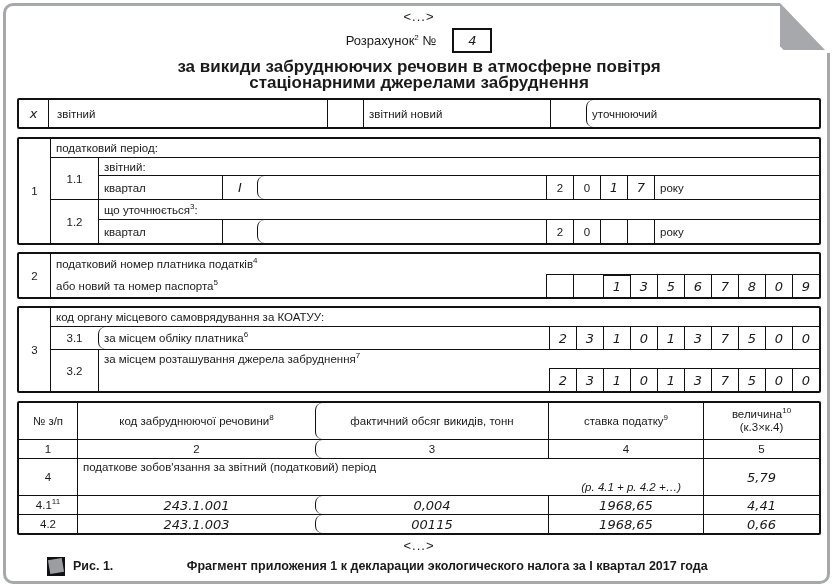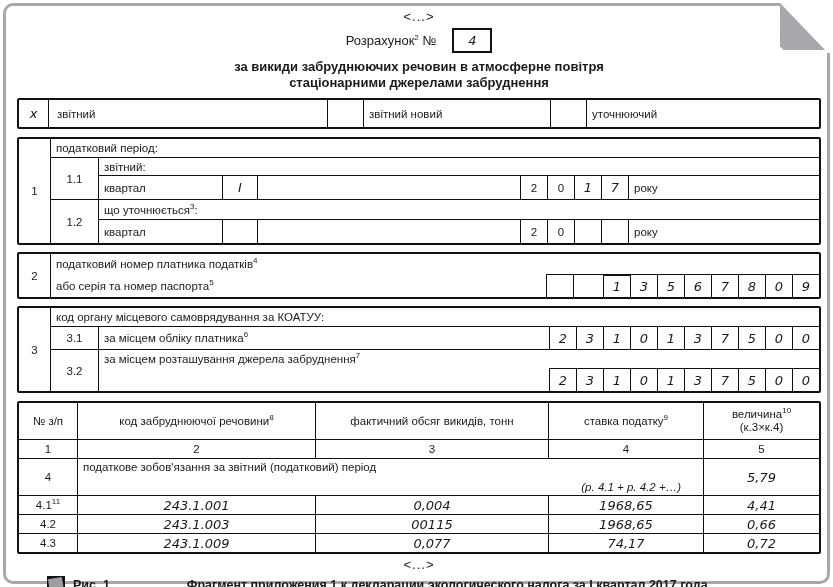--- a/index.html
+++ b/index.html
@@ -17,21 +17,21 @@
   .fold { position:absolute; top:-3px; right:2px;  width:45px; height:47px; background:#a6a8ab;
           clip-path:polygon(0 0,100% 100%,8% 100%,0 92%); }
   .content { position:absolute; left:11px; top:4px; width:804px; }
 
   .c { text-align:center; }
   .ellipsis { font-size:13px; letter-spacing:1px; line-height:14px; }
   .calcline { display:flex; justify-content:center; align-items:center; gap:16px; margin-top:3px; height:27px; }
   .calcline .lbl { font-size:13px; }
   .calcbox { width:40px; height:25px; border:2px solid #111; box-sizing:border-box;
              display:flex; align-items:center; justify-content:center; }
-  .ftitle { font-weight:bold; font-size:13px; line-height:16px; margin-top:5px; }
+  .ftitle { font-weight:bold; font-size:17px; line-height:16px; margin-top:5px; }
 
   sup { font-size:8px; line-height:0; vertical-align:super; }
 
   .hw { font-family:"DejaVu Sans", sans-serif; font-style:italic; font-size:13px; }
 
   .frm { border:2px solid #111; box-sizing:border-box; border-radius:2px; font-size:11.5px; background:#fff; }
   .row { display:flex; }
   .col { display:flex; flex-direction:column; flex:1; min-width:0; }
   .cl  { border-left:1.5px solid #111; }
   .ct  { border-top:1.5px solid #111; }
@@ -44,27 +44,27 @@
   
   .chk .cell { height:27px; }
   .w-mark1 { width:29px; } .w-lab1 { width:279px;padding-left:8px; } .w-mark { width:36px; } .w-lab2 { width:187px; }
 
   
   .w-secnum { width:31px; } .w-subnum { width:47px; }
   .h18 { height:18px; } .h17 { height:17px; } .h19 { height:19px;text-align:center; } .h20 { height:20px; } .h23 { height:23px; }
   .w-kv { width:123px; } .w-kvbox { width:35px; }
   .digit { width:27px; height:22px; }
   .yr { width:27px; height:23px; }
-  .w-roku { width:191px; }
+  .w-roku { width:165px; }
   .dstrip { display:flex; }
   .gap3 { margin-left:3px; border-left:1.5px solid #111; }
 
   
   .t-c1 { width:58px; } .t-c2 { width:238px; } .t-c4 { width:155px; } .t-c5 { width:116px; }
-  .t-flex { flex:1; }
+  .t-flex { flex:1;border-radius:7px; }
   .thead .cell { height:36px; }
   .tindex .cell { height:18px; }
   .trow .cell { height:18px; }
   .merged { position:relative; flex:1; }
   .merged .m-label { position:absolute; left:5px; top:2px; }
   .merged .m-formula { position:absolute; right:22px; bottom:2px; font-style:italic; }
   .h36 { height:36px; }
   .colhead2 { display:flex; flex-direction:column; align-items:center; justify-content:center; line-height:13px; }
 
   .bottom-ellipsis { margin-top:4px; }
@@ -146,21 +146,21 @@
     </div>
 
     <div class="frm row mt7">
       <div class="cell cc w-secnum">2</div>
       <div class="col cl">
         <div class="cell pl h20">
             <span><span>податковий номер платника податків</span><sup>4</sup></span>
           </div>
         <div class="row">
           <div class="cell pl t-flex">
-              <span><span>або серія та номер паспорта</span><sup>5</sup></span>
+              <span><span>або новий та номер паспорта</span><sup>5</sup></span>
             </div>
           <div class="dstrip ct">
             <div class="cell cc cl digit hw"></div>
             <div class="cell cc cl digit hw"></div>
             <div class="cell cc gap3 digit hw ct">1</div>
             <div class="cell cc cl digit hw">3</div>
             <div class="cell cc cl digit hw">5</div>
             <div class="cell cc cl digit hw">6</div>
             <div class="cell cc cl digit hw">7</div>
             <div class="cell cc cl digit hw">8</div>
@@ -257,27 +257,20 @@
         <div class="cell cc cl t-c4 hw">1968,65</div>
         <div class="cell cc cl t-c5 hw">4,41</div>
       </div>
       <div class="row trow ct">
         <div class="cell cc t-c1">4.2</div>
         <div class="cell cc cl t-c2 hw">243.1.003</div>
         <div class="cell cc cl t-flex hw">00115</div>
         <div class="cell cc cl t-c4 hw">1968,65</div>
         <div class="cell cc cl t-c5 hw">0,66</div>
       </div>
-      <div class="row trow ct">
-        <div class="cell cc t-c1">4.3</div>
-        <div class="cell cc cl t-c2 hw">243.1.009</div>
-        <div class="cell cc cl t-flex hw">0,077</div>
-        <div class="cell cc cl t-c4 hw">74,17</div>
-        <div class="cell cc cl t-c5 hw">0,72</div>
-      </div>
     </div>
 
     <div class="c ellipsis bottom-ellipsis">&lt;...&gt;</div>
 
     <div class="caption">
       <div class="figicon">
           <div class="inner"></div>
         </div>
       <span class="figlabel">Рис. 1.</span>
       <span class="captext">Фрагмент приложения 1 к декларации экологического налога за І квартал 2017 года</span>

